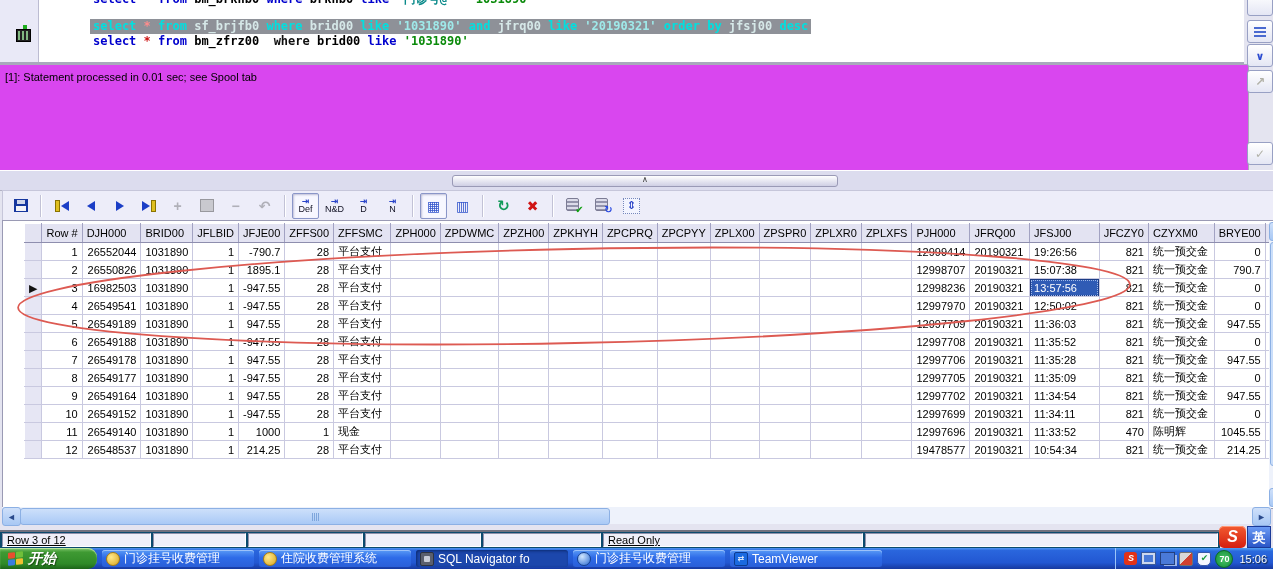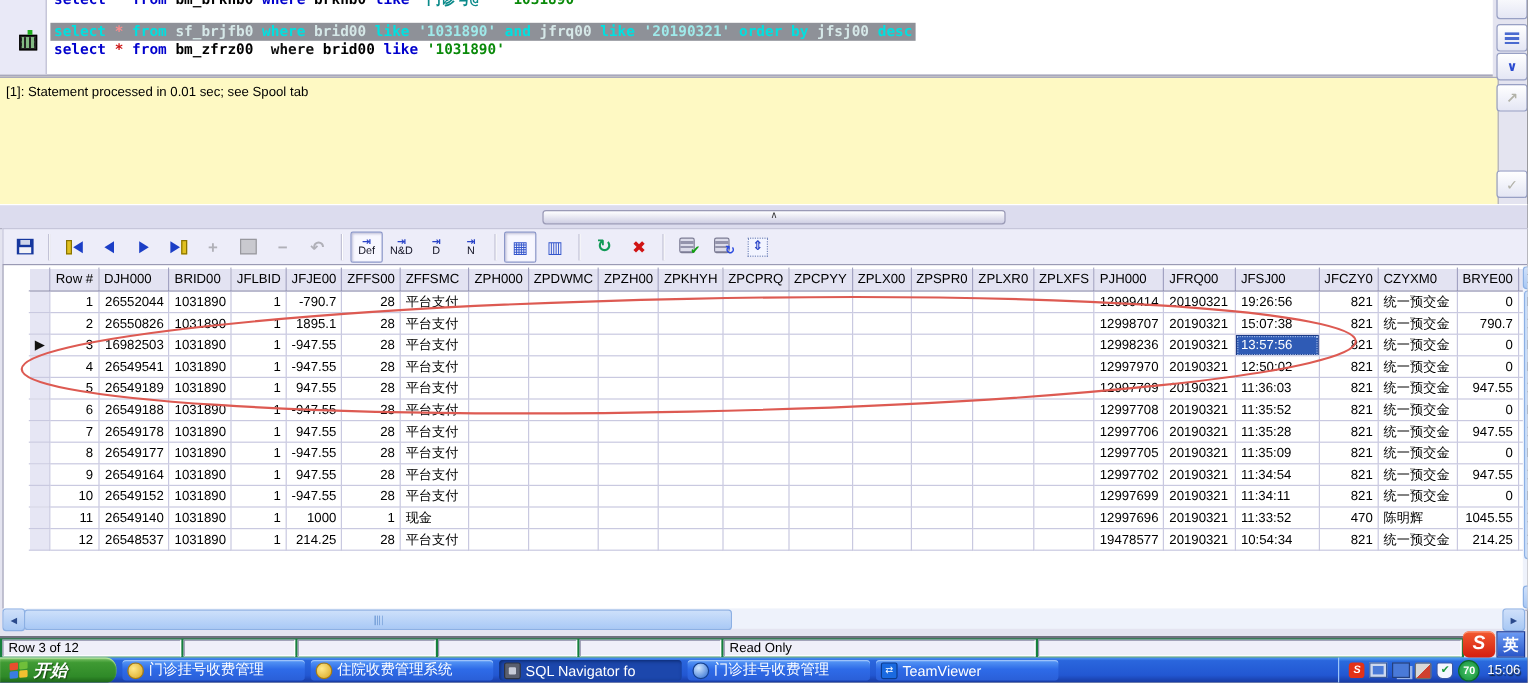--- a/index.html
+++ b/index.html
@@ -1,21 +1,21 @@
 <!DOCTYPE html>
 <html><head>
 <meta charset="utf-8">
 <style>
   html,body{margin:0;padding:0;background:#555;}
   .screen{position:relative;width:1273px;height:569px;background:#e4e4f0;overflow:hidden;
           font-family:"Liberation Sans","DejaVu Sans",sans-serif;font-size:11px;color:#000;}
 
   
   .editor{position:absolute;left:0;top:0;width:1244px;height:62px;background:#fff;
-          border-bottom:2px solid #a8a8bc;display:flex;overflow:hidden;}
+          border-bottom:2px solid #a8a8bc;display:flex;overflow:hidden;gap:48px;}
   .gutter{width:38px;background:#e9e9f7;border-right:1px solid #bcbcd2;position:relative;flex:none;}
   .gutter-ico{position:absolute;left:16px;top:29px;width:13px;height:11px;background:#222;
               border:1px solid #000;}
   .gutter-ico:before{content:"";position:absolute;inset:1px;
       background:repeating-linear-gradient(90deg,#9adf9a 0 2px,#222 2px 4px),
                  repeating-linear-gradient(0deg,#9adf9a 0 2px,#222 2px 4px);opacity:.8;}
   .gutter-ico:after{content:"";position:absolute;left:6px;top:-5px;width:4px;height:4px;background:#1fae1f;}
   .code{flex:1;overflow:hidden;padding-left:3px;font-family:"DejaVu Sans Mono","Liberation Mono",monospace;
         font-size:12px;font-weight:bold;}
   .code-line{width:max-content;height:15px;line-height:15px;white-space:pre;padding:0 3px;}
@@ -30,21 +30,21 @@
 
   
   .side-btn{position:absolute;left:1247px;width:24px;height:21px;border:1px solid #98a0c4;border-radius:3px;
             background:linear-gradient(#ffffff,#e4e6f4);display:flex;align-items:center;justify-content:center;
             font-size:12px;z-index:5;}
   .bars{width:12px;height:10px;background:repeating-linear-gradient(#4a6ad0 0 2px,transparent 2px 4px);}
   .chev{color:#2a4ad0;font-weight:bold;font-size:11px;line-height:10px;}
   .gray{color:#b2b2a8;font-weight:bold;}
 
   
-  .message{position:absolute;left:0;top:64px;width:1243px;height:104px;background:#fef9c3;
+  .message{position:absolute;left:0;top:64px;width:1243px;height:104px;background:#d946ef;
            border:1px solid #aab;border-left:none;padding:6px 0 0 5px;font-size:11px;}
 
   
   .splitter{position:absolute;left:0;top:170px;width:1273px;height:19px;background:#dcdcee;
             border-top:1px solid #fff;border-bottom:1px solid #b2b2c4;}
   .splitter-thumb{position:absolute;left:452px;top:4px;width:384px;height:10px;border-radius:3px;
             background:linear-gradient(#ffffff,#cfcfe4);border:1px solid #9a9ab6;
             text-align:center;font-size:8px;line-height:8px;color:#333;}
 
   
@@ -103,22 +103,22 @@
           background:repeating-linear-gradient(#7ea6dc 0 1px,transparent 1px 2px);}
   .h-thumb{position:absolute;left:18px;top:1px;width:588px;height:15px;border-radius:3px;
           background:linear-gradient(180deg,#cde0fa,#a9c9f6);border:1px solid #8cb0e4;}
   .h-thumb:after{content:"";position:absolute;top:4px;left:50%;width:7px;height:8px;margin-left:-3px;
           background:repeating-linear-gradient(90deg,#7ea6dc 0 1px,transparent 1px 2px);}
 
   
   svg.anno{position:absolute;left:0;top:0;width:1273px;height:569px;pointer-events:none;z-index:40;}
 
   
-  .statusbar{position:absolute;left:0;top:530px;width:1220px;height:18px;background:#15803d;
-             border-top:2px solid #70707e;display:flex;gap:2px;padding:1px 2px;box-sizing:border-box;}
+  .statusbar{position:absolute;left:0;top:530px;width:1220px;height:18px;background:#0c4a6e;
+             border-top:2px solid #70707e;display:flex;gap:2px;padding:1px 2px;box-sizing:border-box;text-decoration:underline;}
   .sb-panel{border:1px solid;border-color:#9090aa #ffffff #ffffff #9090aa;background:#efeff9;
             font-size:11px;line-height:12px;padding:0 4px;overflow:hidden;white-space:nowrap;flex:none;}
   .sb-panel.flex{flex:1;}
 
   
   .taskbar{position:absolute;left:0;top:548px;width:1273px;height:21px;display:flex;align-items:center;
            background:linear-gradient(180deg,#4f94f2 0%,#2a66dd 12%,#2257d2 70%,#17399f 100%);}
   .start{height:21px;width:97px;border-radius:0 9px 9px 0;flex:none;display:flex;align-items:center;gap:5px;
          padding-left:8px;box-sizing:border-box;cursor:pointer;
          background:linear-gradient(180deg,#7ec56a 0%,#3f9a33 20%,#2f8a28 75%,#1c6418 100%);

